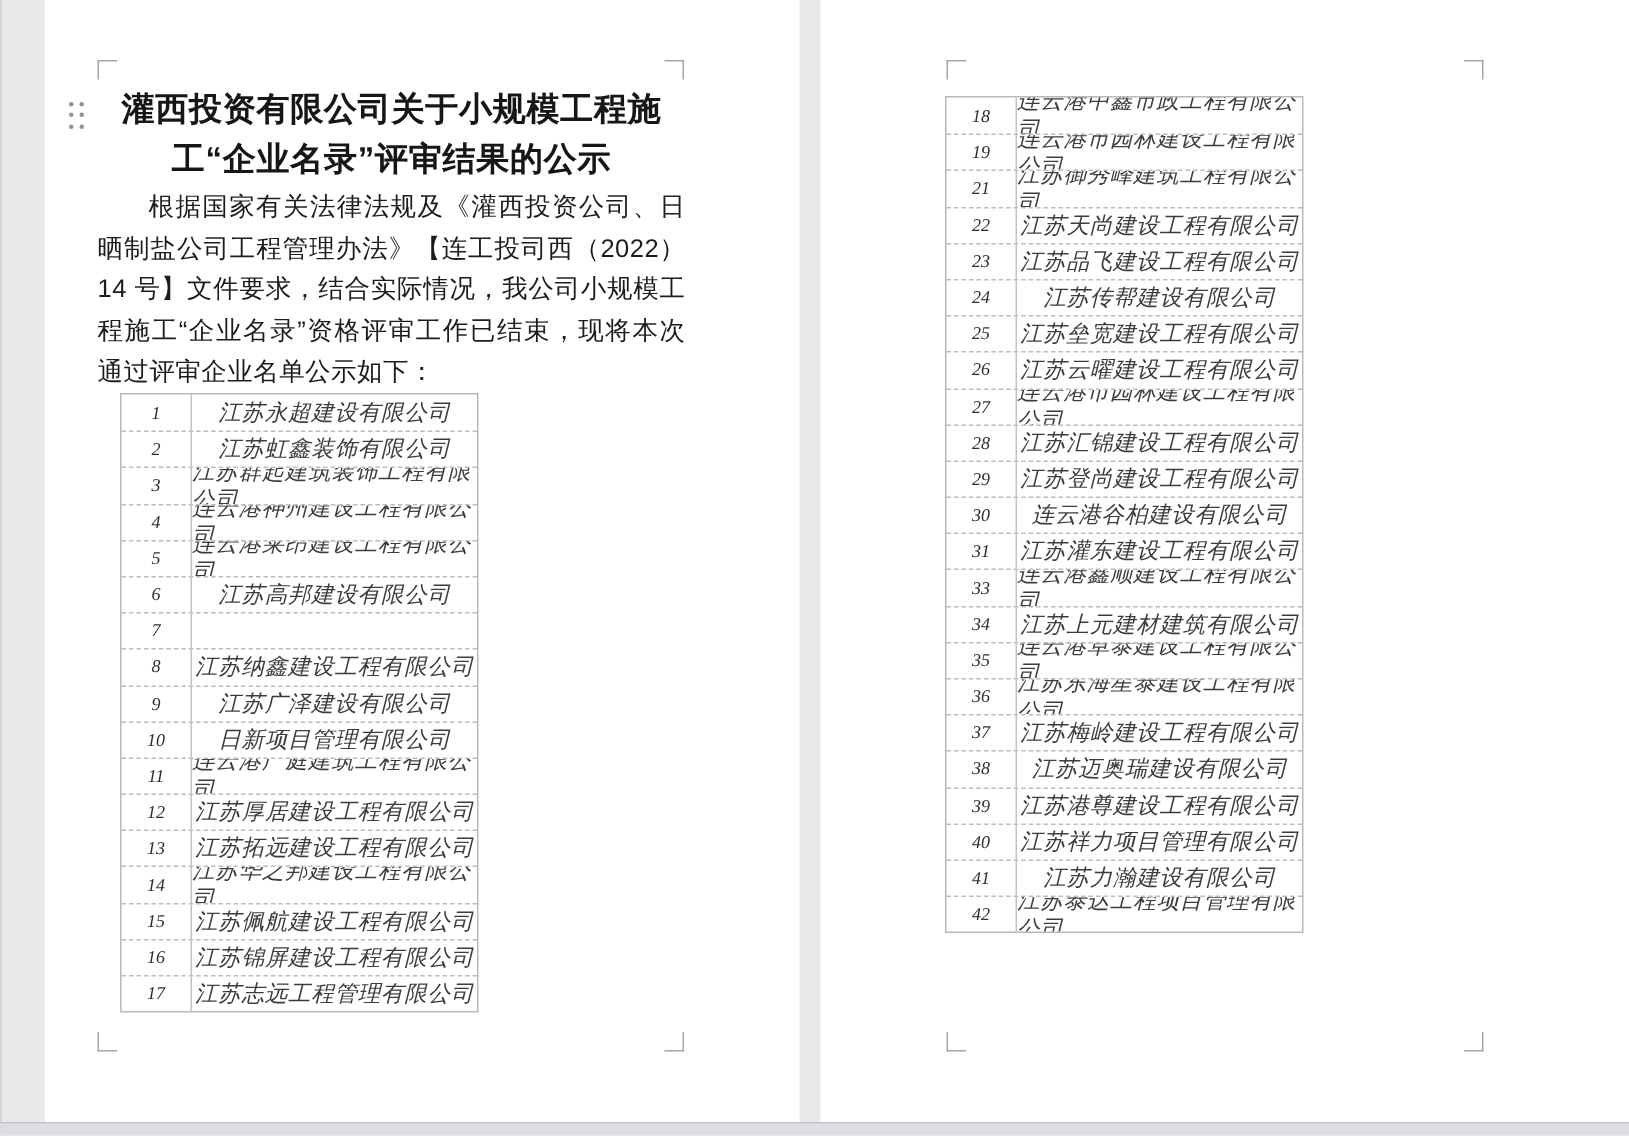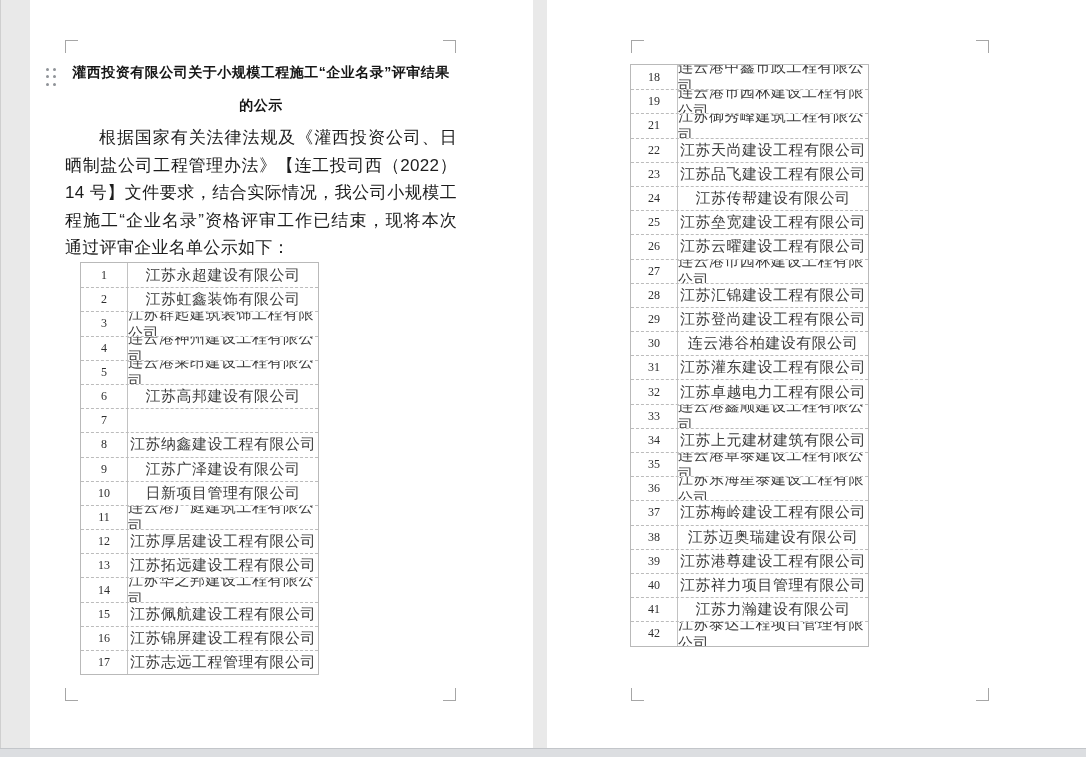--- a/index.html
+++ b/index.html
@@ -23,32 +23,32 @@
   .crop.bl { border-bottom:1px solid #a6a6a6; border-left:1px solid #a6a6a6; }
   .crop.br { border-bottom:1px solid #a6a6a6; border-right:1px solid #a6a6a6; }
 
   
   .drag-handle { position:absolute; left:44px; top:66px; width:14px; height:22px;
                  display:grid; grid-template-columns:repeat(2,1fr); grid-template-rows:repeat(3,1fr);
                  cursor:grab; }
   .drag-handle i { width:3px; height:3px; border-radius:50%; background:#8f9398; margin:auto; }
 
   .doc-title { position:absolute; left:66px; top:56px; width:390px;
-               font-size:14px; font-weight:bold; color:#161616; text-align:center;
+               font-size:22px; font-weight:bold; color:#161616; text-align:center;
                line-height:33px; letter-spacing:0.5px; }
 
   .doc-paragraph { position:absolute; left:65px; top:124px; width:392px;
                    font-size:17px; color:#1c1c1c; line-height:27.5px;
                    text-align:justify; text-indent:2em; letter-spacing:0.3px; }
 
   
   .ctable { position:absolute; border:1px solid #b9b9b9; background:#fff; }
   .ctable-1 { left:80px;  top:262px; width:239px; }
   .ctable-2 { left:630px; top:64px;  width:239px; }
-  .trow { display:flex; height:24.2px; border-top:1px dashed #bcbcbc; }
+  .trow { display:flex; height:24.2px; border-top:1px dashed #bcbcbc;font-style:italic; }
   .trow:first-child { border-top:none; }
   .cell { display:flex; align-items:center; justify-content:center; overflow:hidden; }
   .cell-no { width:47px; border-right:1px solid #c2c2c2;
              font-family:"Liberation Serif", serif; font-size:12px; color:#2e2e2e; }
   .cell-name { flex:1; font-size:15px; color:#3c3c3c; letter-spacing:0.5px; }
 </style>
 </head>
 <body>
 
 <div class="stage">
@@ -197,24 +197,20 @@
       </div>
       <div class="trow">
         <div class="cell cell-no">30</div>
         <div class="cell cell-name">连云港谷柏建设有限公司</div>
       </div>
       <div class="trow">
         <div class="cell cell-no">31</div>
         <div class="cell cell-name">江苏灌东建设工程有限公司</div>
       </div>
       <div class="trow">
-        <div class="cell cell-no">32</div>
-        <div class="cell cell-name">江苏卓越电力工程有限公司</div>
-      </div>
-      <div class="trow">
         <div class="cell cell-no">33</div>
         <div class="cell cell-name">连云港鑫顺建设工程有限公司</div>
       </div>
       <div class="trow">
         <div class="cell cell-no">34</div>
         <div class="cell cell-name">江苏上元建材建筑有限公司</div>
       </div>
       <div class="trow">
         <div class="cell cell-no">35</div>
         <div class="cell cell-name">连云港卓泰建设工程有限公司</div>

